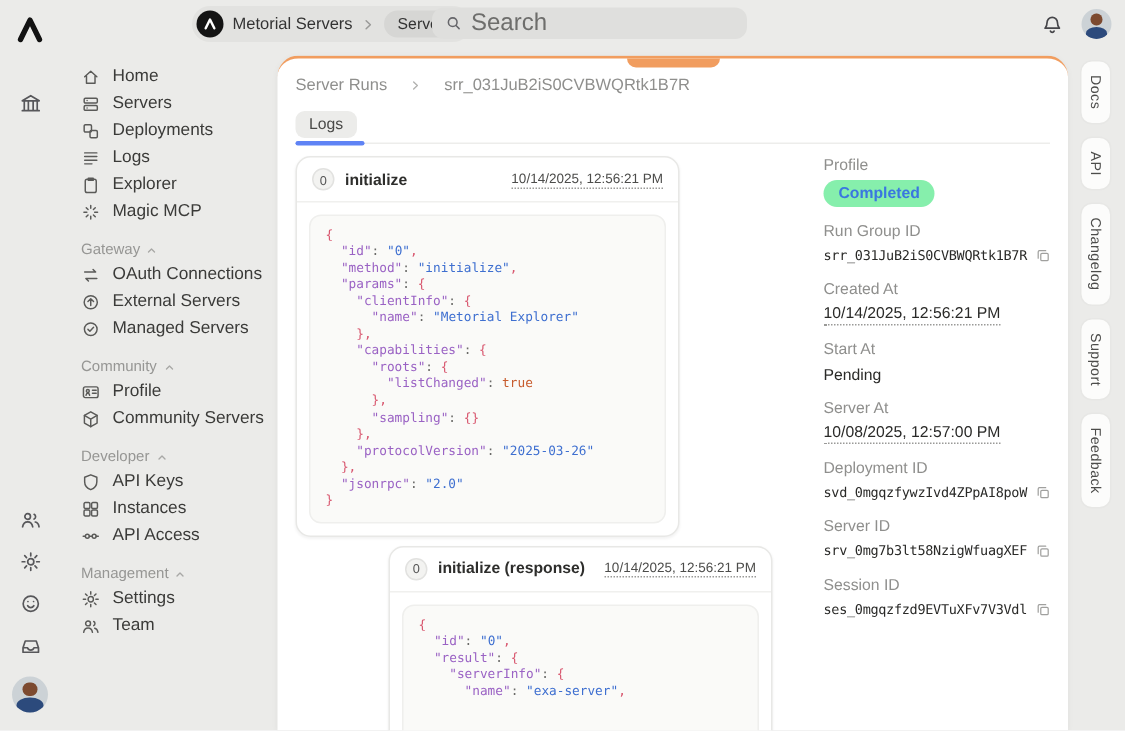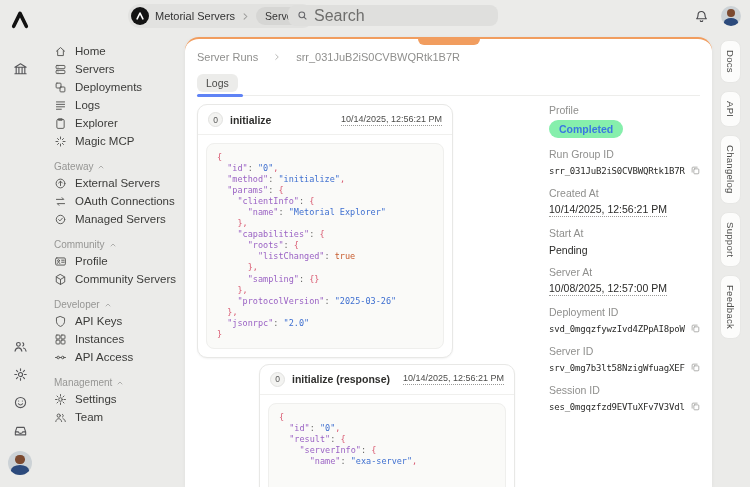--- a/index.html
+++ b/index.html
@@ -204,33 +204,33 @@
         <span>Gateway</span>
         <span class="s-chev">
           <svg viewBox="0 0 16 16" fill="none" stroke="currentColor" stroke-width="1.8" stroke-linecap="round" stroke-linejoin="round">
             <path d="m4 10 4-4 4 4"></path>
           </svg>
         </span>
       </div>
       <div class="s-item">
         <span class="s-ic">
           <svg viewBox="0 0 16 16" fill="none" stroke="currentColor" stroke-width="1.2" stroke-linecap="round" stroke-linejoin="round">
+            <path d="M3 5.4h9L9.9 3.3M13 10.6H4l2.1 2.1"></path>
+          </svg>
+        </span>
+        <span>OAuth Connections</span>
+      </div>
+      <div class="s-item">
+        <span class="s-ic">
+          <svg viewBox="0 0 16 16" fill="none" stroke="currentColor" stroke-width="1.2" stroke-linecap="round" stroke-linejoin="round">
             <circle cx="8" cy="8" r="5.4"></circle>
             <path d="M8 10.6V5.4M5.7 7.4 8 5.1l2.3 2.3"></path>
           </svg>
         </span>
         <span>External Servers</span>
-      </div>
-      <div class="s-item">
-        <span class="s-ic">
-          <svg viewBox="0 0 16 16" fill="none" stroke="currentColor" stroke-width="1.2" stroke-linecap="round" stroke-linejoin="round">
-            <path d="M3 5.4h9L9.9 3.3M13 10.6H4l2.1 2.1"></path>
-          </svg>
-        </span>
-        <span>OAuth Connections</span>
       </div>
       <div class="s-item">
         <span class="s-ic">
           <svg viewBox="0 0 16 16" fill="none" stroke="currentColor" stroke-width="1.2" stroke-linecap="round" stroke-linejoin="round">
             <circle cx="8" cy="8" r="5.2"></circle>
             <path d="M5.7 8.1l1.6 1.6 3-3.3"></path>
           </svg>
         </span>
         <span>Managed Servers</span>
       </div>

